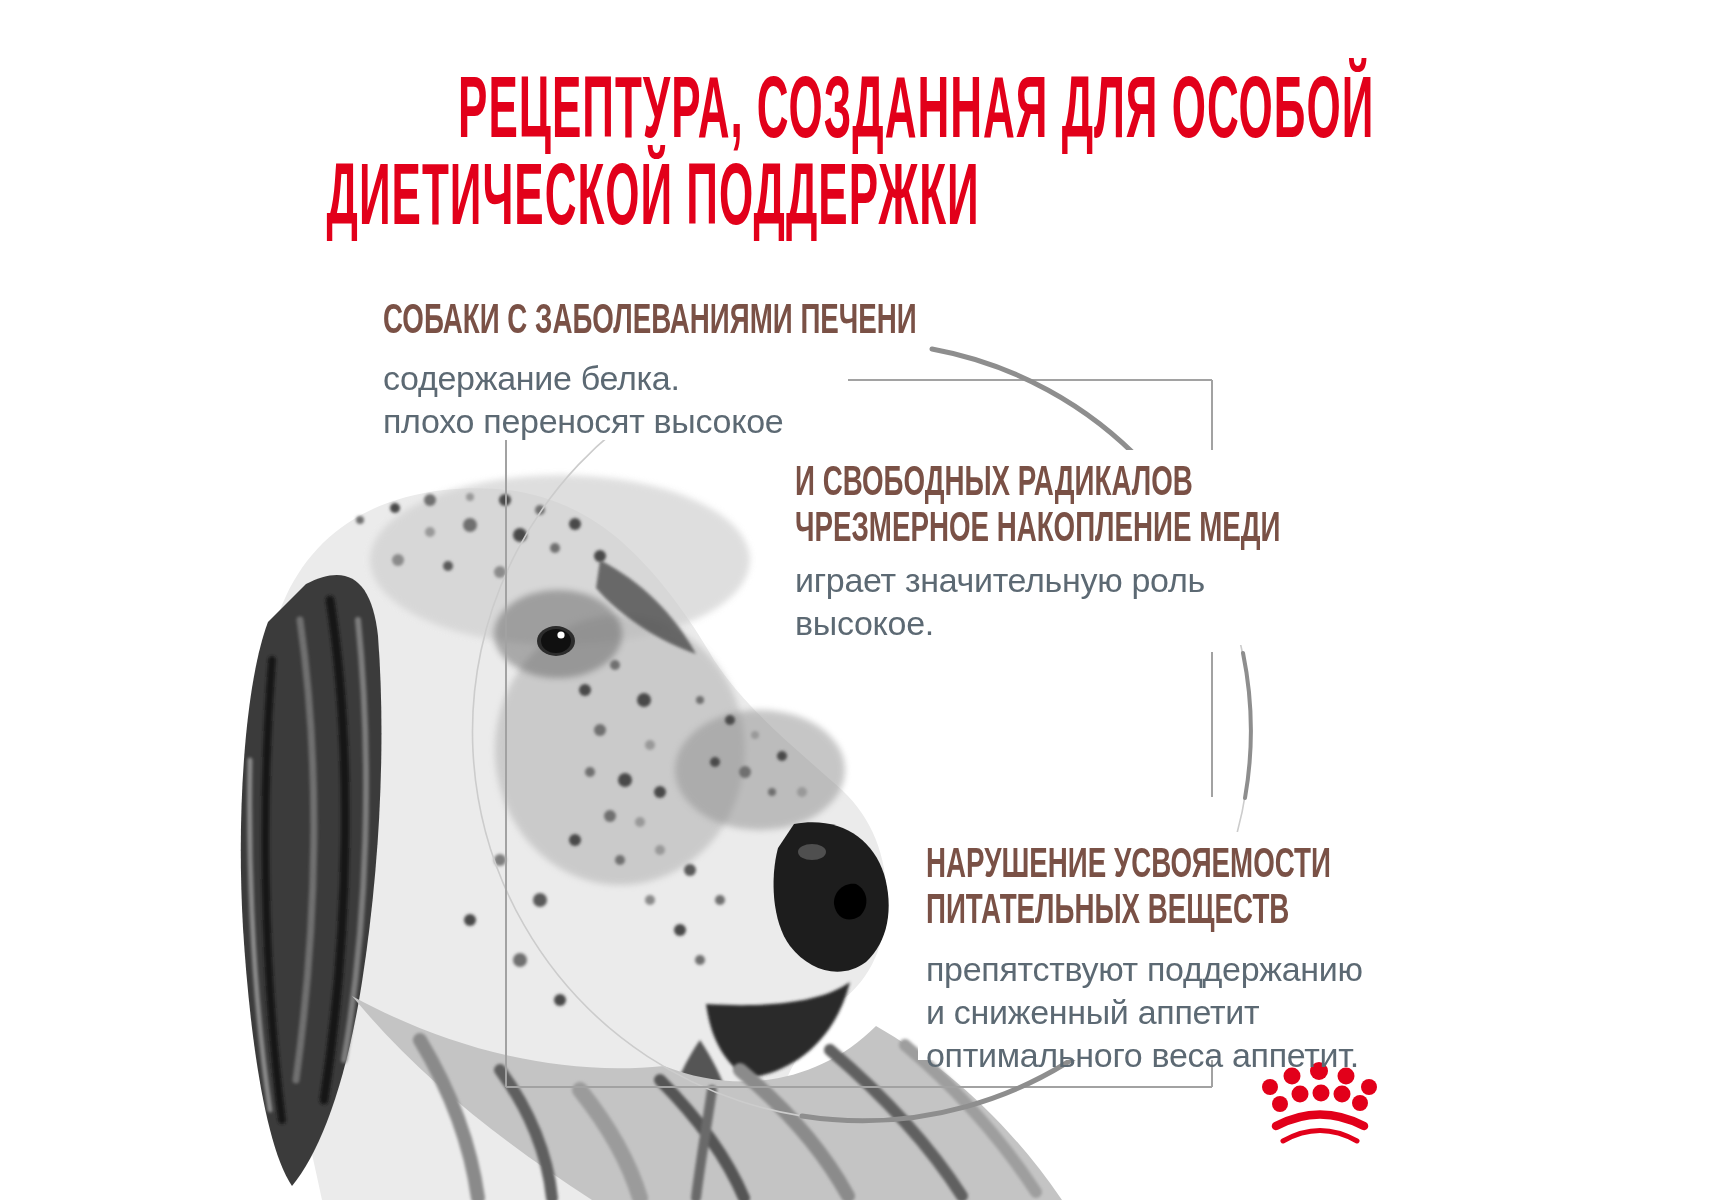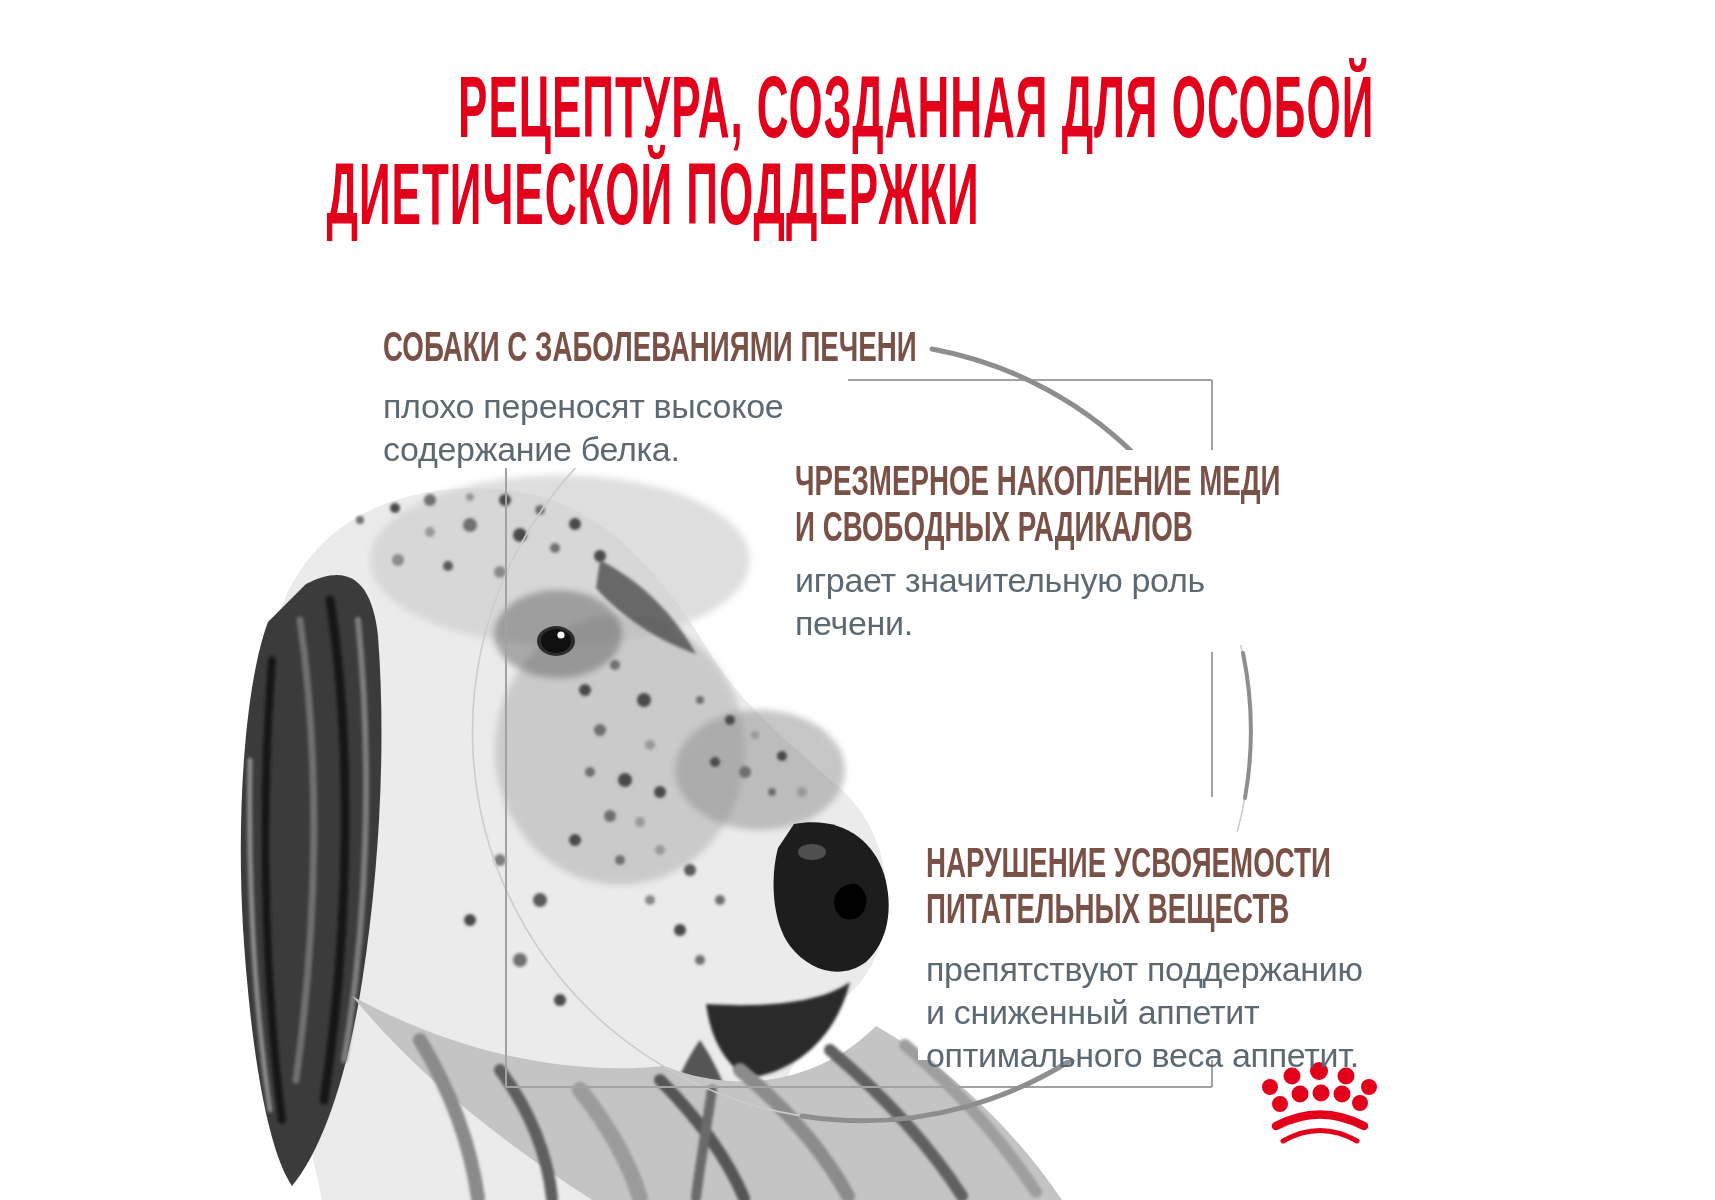--- a/index.html
+++ b/index.html
@@ -9,21 +9,21 @@
   
   #title{left:0;top:63px;width:1558px;color:#e2001a;
          font-weight:bold;font-size:88px;line-height:87px;white-space:nowrap;}
   #title .squeeze-t{display:inline-block;transform:scaleX(.50);transform-origin:50% 50%;
          letter-spacing:2px;}
   
   .callout{box-sizing:border-box;padding:8px 0 0 8px;}
   .c-head{font-weight:bold;color:#7a5146;font-size:42px;line-height:46px;white-space:nowrap;}
   .c-head .squeeze{display:inline-block;transform:scaleX(.66);transform-origin:0 50%;}
   .c-body{color:#5c6973;font-size:34px;line-height:43px;letter-spacing:-.3px;white-space:nowrap;}
-  #block1{left:375px;top:288px;width:473px;height:152px;background:#ffffff;margin-top:28px;}
+  #block1{left:375px;top:288px;width:473px;height:152px;background:#ffffff;}
   #block1 .c-body{margin-top:15px;}
   #block2{left:787px;top:450px;width:613px;
           background:linear-gradient(#ffffff 0,#ffffff 200px,rgba(255,255,255,0) 200px);}
   #block2 .c-body{margin-top:9px;}
   #block3{left:918px;top:832px;width:462px;
           background:linear-gradient(#ffffff 0,#ffffff 228px,rgba(255,255,255,0) 228px);}
   #block3 .c-body{margin-top:16px;}
   svg{display:block;}
 </style>
 </head>
@@ -186,33 +186,33 @@
 <div id="title" class="abs">
   <div><span class="squeeze-t">РЕЦЕПТУРА, СОЗДАННАЯ ДЛЯ ОСОБОЙ</span></div>
   <div><span class="squeeze-t">ДИЕТИЧЕСКОЙ ПОДДЕРЖКИ</span></div>
 </div>
 
 <div id="block1" class="abs callout">
   <div class="c-head">
     <span class="squeeze">СОБАКИ С ЗАБОЛЕВАНИЯМИ ПЕЧЕНИ</span>
   </div>
   <div class="c-body">
+    <div>содержание белка.</div>
     <div>плохо переносят высокое</div>
-    <div>содержание белка.</div>
   </div>
 </div>
 
 <div id="block2" class="abs callout">
   <div class="c-head">
+    <div><span class="squeeze">И СВОБОДНЫХ РАДИКАЛОВ</span></div>
     <div><span class="squeeze">ЧРЕЗМЕРНОЕ НАКОПЛЕНИЕ МЕДИ</span></div>
-    <div><span class="squeeze">И СВОБОДНЫХ РАДИКАЛОВ</span></div>
   </div>
   <div class="c-body">
     <div>играет значительную роль</div>
-    <div>печени.</div>
+    <div>высокое.</div>
   </div>
 </div>
 
 <div id="block3" class="abs callout">
   <div class="c-head">
     <div><span class="squeeze">НАРУШЕНИЕ УСВОЯЕМОСТИ</span></div>
     <div><span class="squeeze">ПИТАТЕЛЬНЫХ ВЕЩЕСТВ</span></div>
   </div>
   <div class="c-body">
     <div>препятствуют поддержанию</div>

